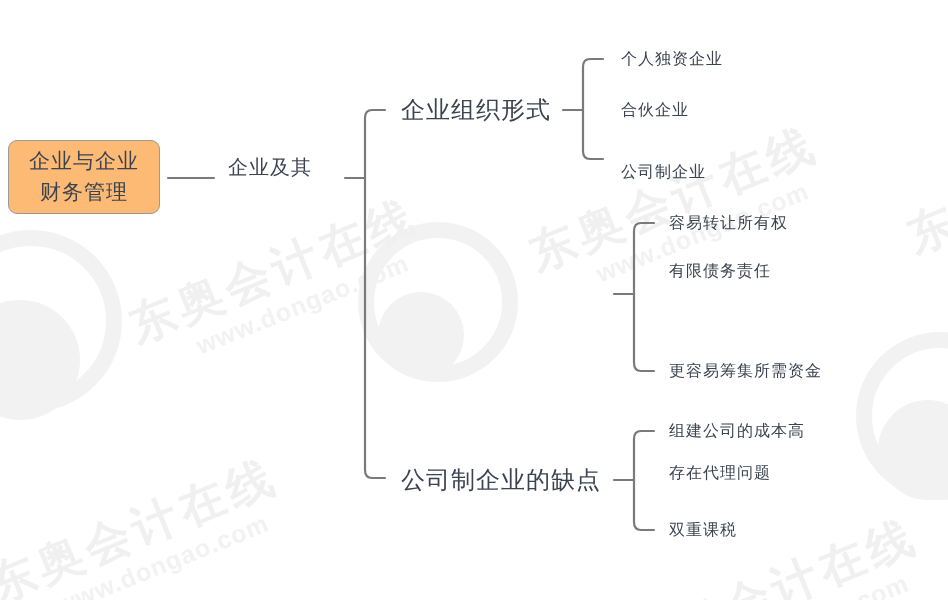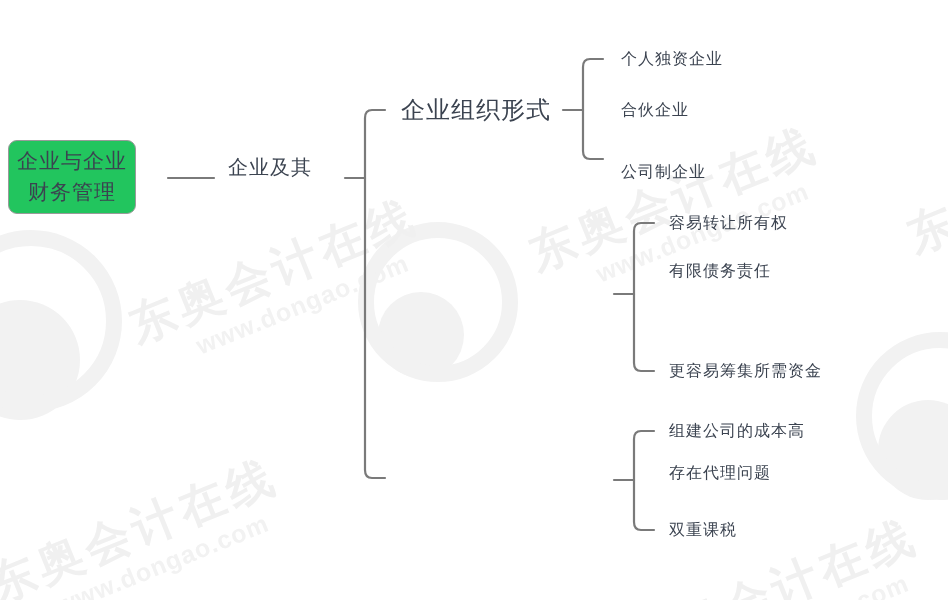--- a/index.html
+++ b/index.html
@@ -73,30 +73,30 @@
   .node {
     position: absolute;
     z-index: 2;
     color: #3b4350;
     white-space: nowrap;
   }
 
   #root-node {
     left: 8px;
     top: 140px;
-    width: 128px;
+    width: 152px;
     height: 74px;
     box-sizing: border-box;
     border: 1.5px solid #9a9a9a;
     border-radius: 9px;
     display: flex;
     flex-direction: column;
     align-items: center;
     justify-content: center;
-    background: #22c55e;
+    background: #fdba74;
   }
   #root-node .rline {
     font-size: 21px;
     line-height: 31px;
     letter-spacing: 1px;
     color: #3b4350;
   }
 
   .l1 {
     font-size: 20px;
@@ -180,20 +180,23 @@
 
   <div class="node l1" id="level1-node" style="left:228px; top:143px;">
     <span>企业及其</span>
   </div>
 
   <div class="node l2" style="left:401px; top:110px;">
     <span>企业组织形式</span>
   </div>
 
 
+  <div class="node l2" style="left:401px; top:480px;">
+    <span>公司制企业的缺点</span>
+  </div>
 
   <div class="node leaf" style="left:621px; top:59px;">
     <span>个人独资企业</span>
   </div>
   <div class="node leaf" style="left:621px; top:110px;">
     <span>合伙企业</span>
   </div>
   <div class="node leaf" style="left:621px; top:172px;">
     <span>公司制企业</span>
   </div>

